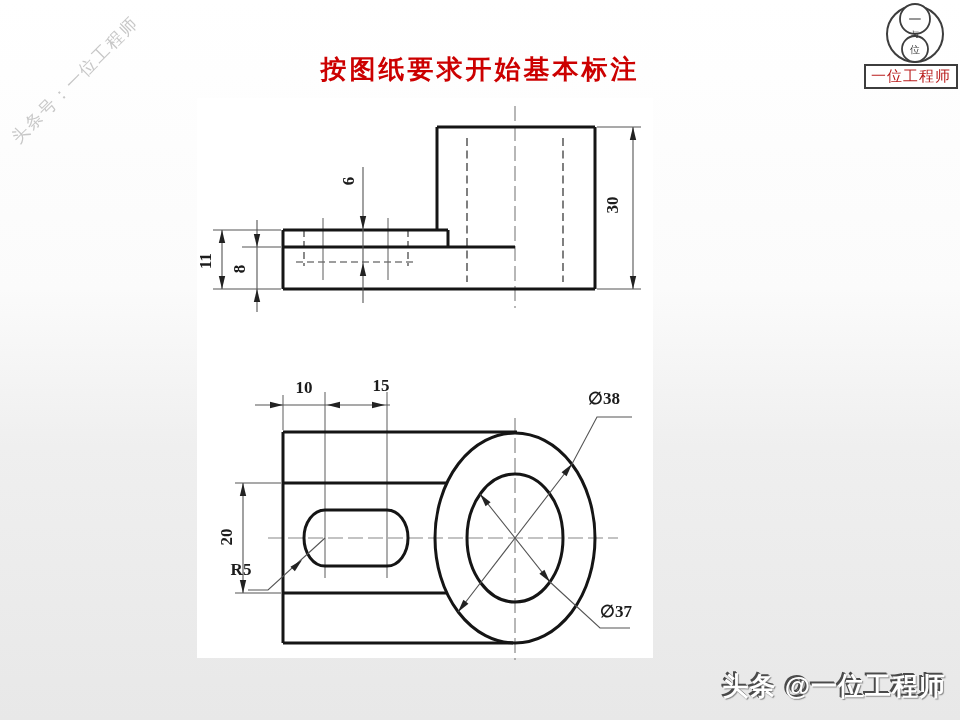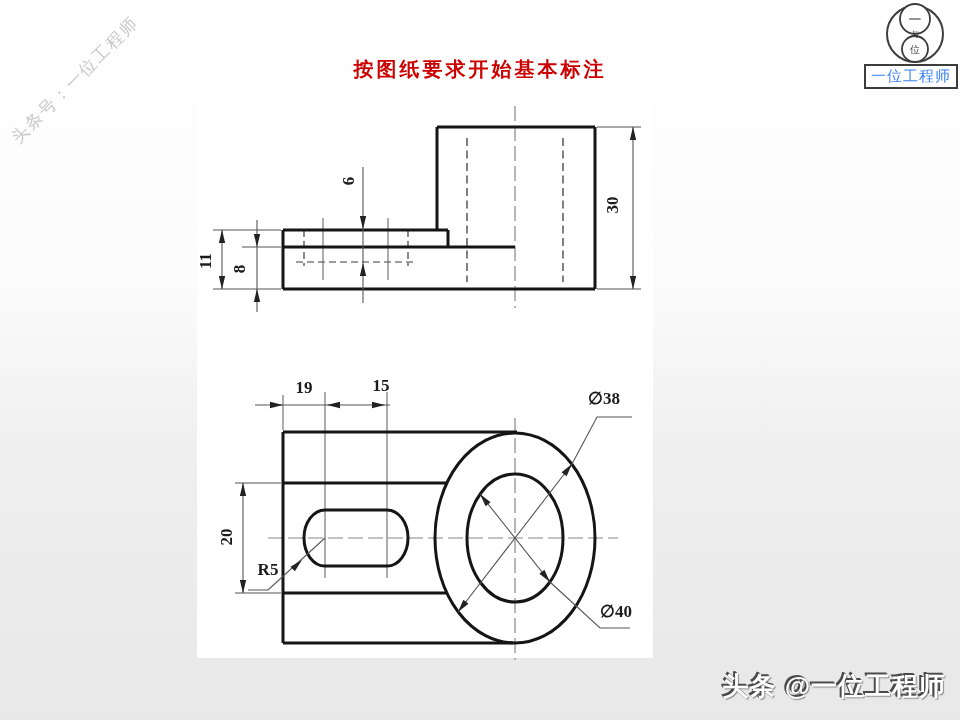--- a/index.html
+++ b/index.html
@@ -11,21 +11,21 @@
     font-family:"Liberation Sans",sans-serif;
   }
   .watermark{
     position:absolute;left:75px;top:80px;
     transform:translate(-50%,-50%) rotate(-45deg);
     color:#c7c7c7;font-size:17px;letter-spacing:2px;white-space:nowrap;
   }
   .title{
     position:absolute;left:480px;top:69px;
     transform:translate(-50%,-50%);
-    color:#cc0000;font-size:20px;font-weight:bold;letter-spacing:3px;white-space:nowrap;
+    color:#cc0000;font-size:26px;font-weight:bold;letter-spacing:3px;white-space:nowrap;
   }
   .panel{
     position:absolute;left:197px;top:98px;width:456px;height:560px;
     background:#ffffff;
   }
   svg.drawing{position:absolute;left:0;top:0;}
   .dim{
     position:absolute;
     font-family:"Liberation Serif",serif;
     font-weight:bold;color:#1c1c1c;font-size:17px;white-space:nowrap;
@@ -36,21 +36,21 @@
     position:absolute;right:14px;bottom:16px;
     font-size:26px;font-weight:bold;color:#ffffff;letter-spacing:1px;
     text-shadow:-2px -2px 0 #4a4a4a,-1px -1px 0 #4a4a4a,1px 1px 1px rgba(60,60,60,.55);
     white-space:nowrap;
   }
   .logo{position:absolute;left:862px;top:2px;width:96px;height:86px;}
   .logo .box{
     position:absolute;left:2px;top:62px;width:90px;height:21px;
     border:2px solid #3d3d3d;background:#fff;
     display:flex;align-items:center;justify-content:center;
-    font-family:"Liberation Serif",serif;font-size:15px;color:#3b82f6;letter-spacing:1px;
+    font-family:"Liberation Serif",serif;font-size:15px;color:#b91c1c;letter-spacing:1px;
   }
   .logo svg{position:absolute;left:0;top:0;}
   .logo .ch{font-family:"Liberation Serif",serif;fill:#333;}
 </style>
 </head>
 <body>
 
 <div class="slide">
 
   <div class="watermark">头条号：一位工程师</div>
@@ -168,26 +168,26 @@
         <path d="M0 0 L13 3.2 L13 -3.2 Z" transform="translate(480,494) rotate(51.5)"></path>
         <path d="M0 0 L13 3.2 L13 -3.2 Z" transform="translate(550,582) rotate(-128.5)"></path>
       </g>
     </g>
   </svg>
 
   <span class="dim vert" style="left:349px;top:181px;">6</span>
   <span class="dim vert" style="left:206px;top:261px;">11</span>
   <span class="dim vert" style="left:240px;top:269px;">8</span>
   <span class="dim vert" style="left:613px;top:205px;">30</span>
-  <span class="dim" style="left:304px;top:388px;">19</span>
+  <span class="dim" style="left:304px;top:388px;">10</span>
   <span class="dim" style="left:357px;top:386px;margin-left:24px;">15</span>
   <span class="dim vert" style="left:227px;top:537px;">20</span>
-  <span class="dim" style="left:268px;top:570px;">R5</span>
+  <span class="dim" style="left:241px;top:570px;">R5</span>
   <span class="dim" style="left:604px;top:398px;">∅38</span>
-  <span class="dim" style="left:616px;top:611px;">∅40</span>
+  <span class="dim" style="left:616px;top:611px;">∅37</span>
 
   <div class="logo">
     <svg width="96" height="62" viewBox="0 0 96 62">
       <circle cx="53" cy="32" r="28" stroke="#3d3d3d" stroke-width="2" fill="#fff"></circle>
       <circle cx="53" cy="17" r="15" stroke="#3d3d3d" stroke-width="1.8" fill="#fff"></circle>
       <circle cx="53" cy="47" r="13" stroke="#3d3d3d" stroke-width="1.8" fill="#fff"></circle>
       <text class="ch" x="53" y="22" font-size="13" text-anchor="middle">一</text>
       <text class="ch" x="53" y="35" font-size="8" text-anchor="middle">与</text>
       <text class="ch" x="53" y="51" font-size="10" text-anchor="middle">位</text>
     </svg>

